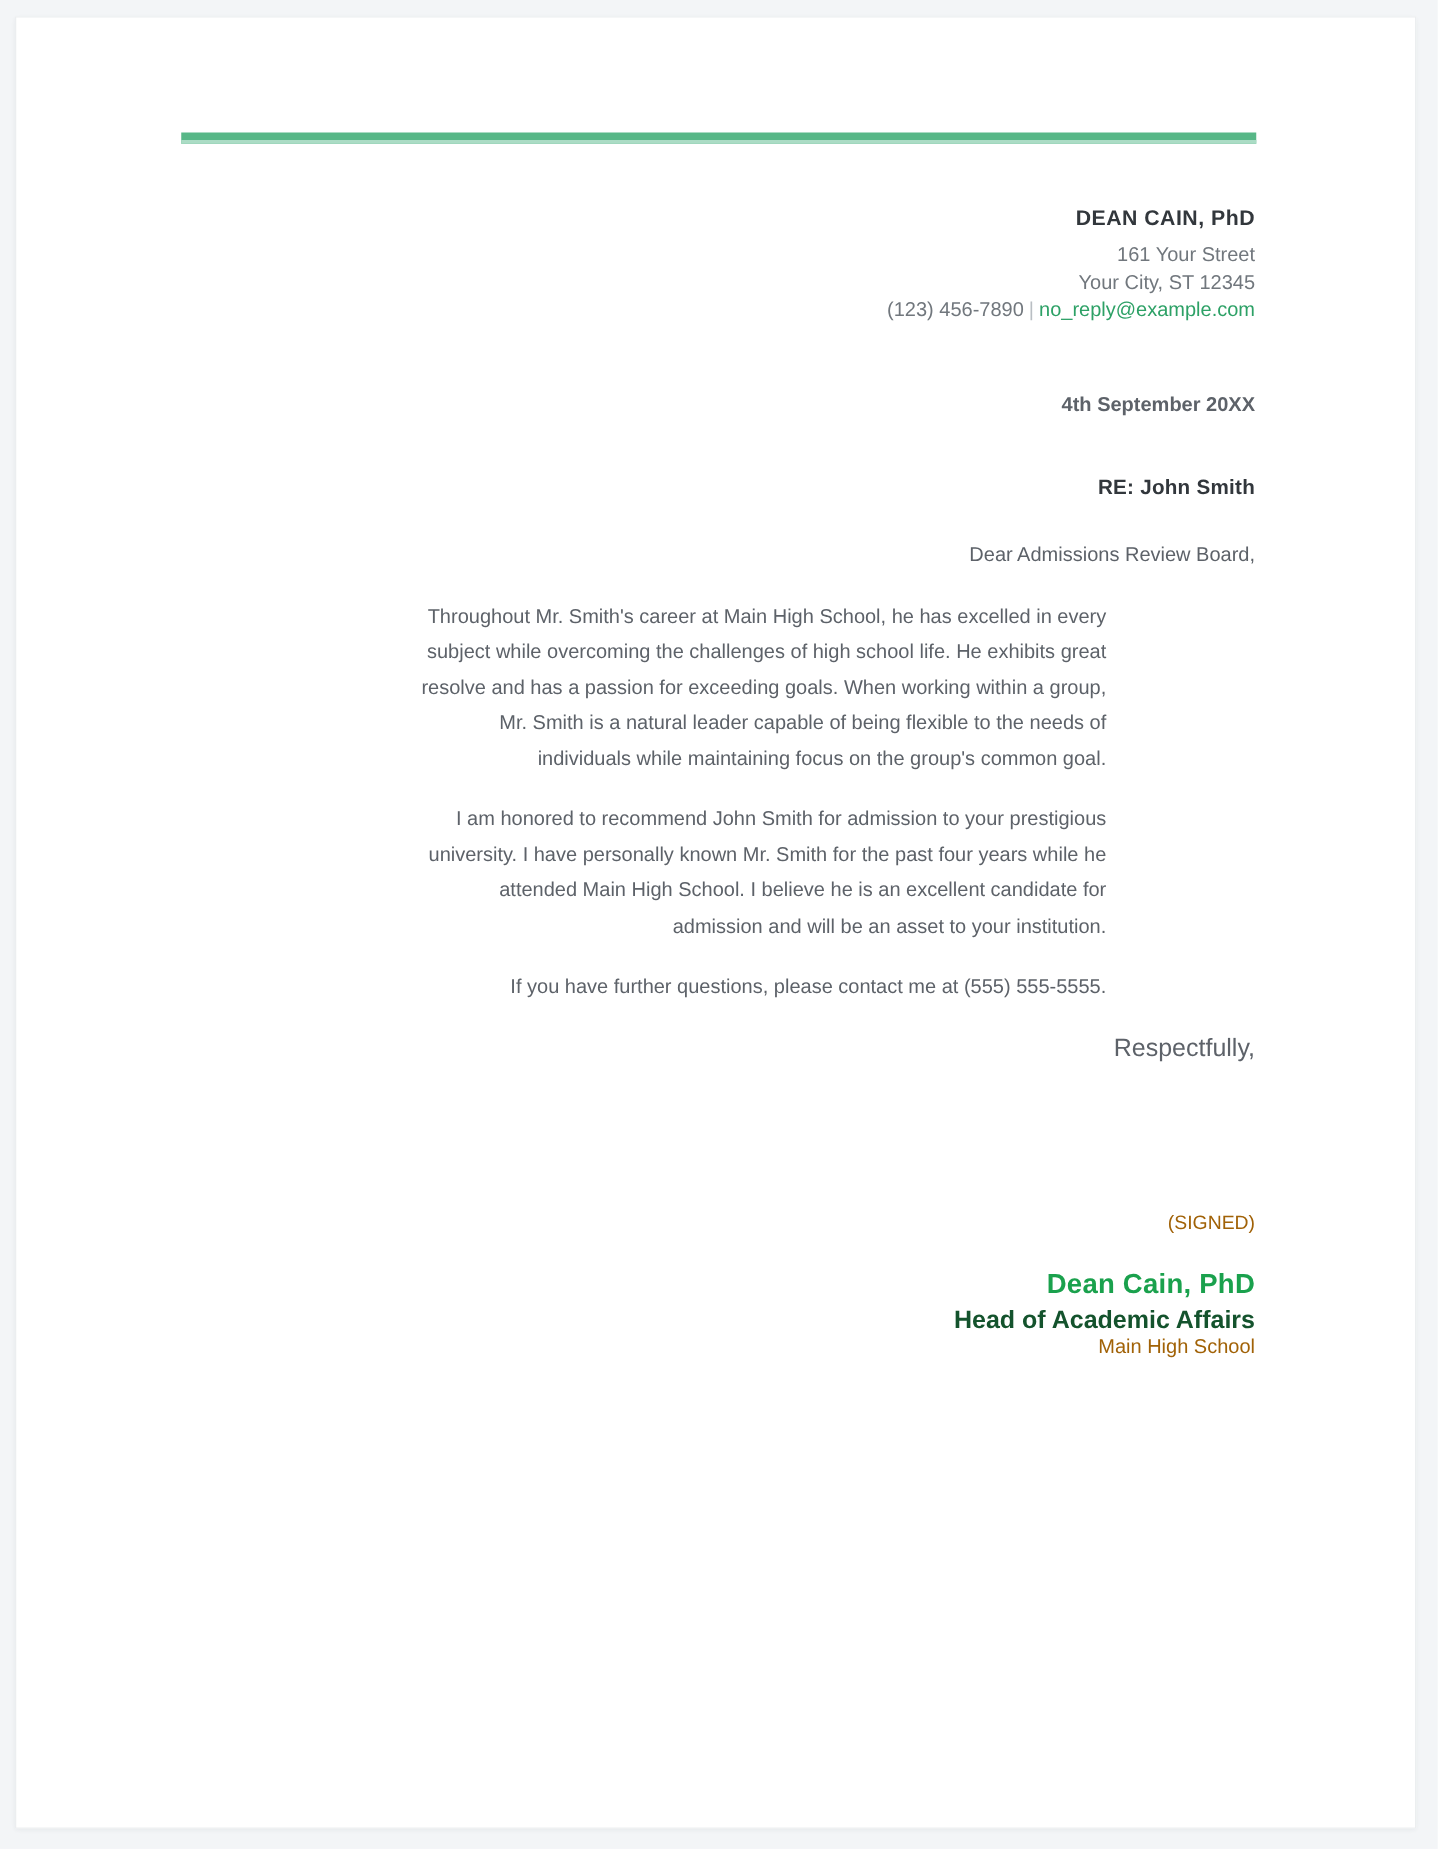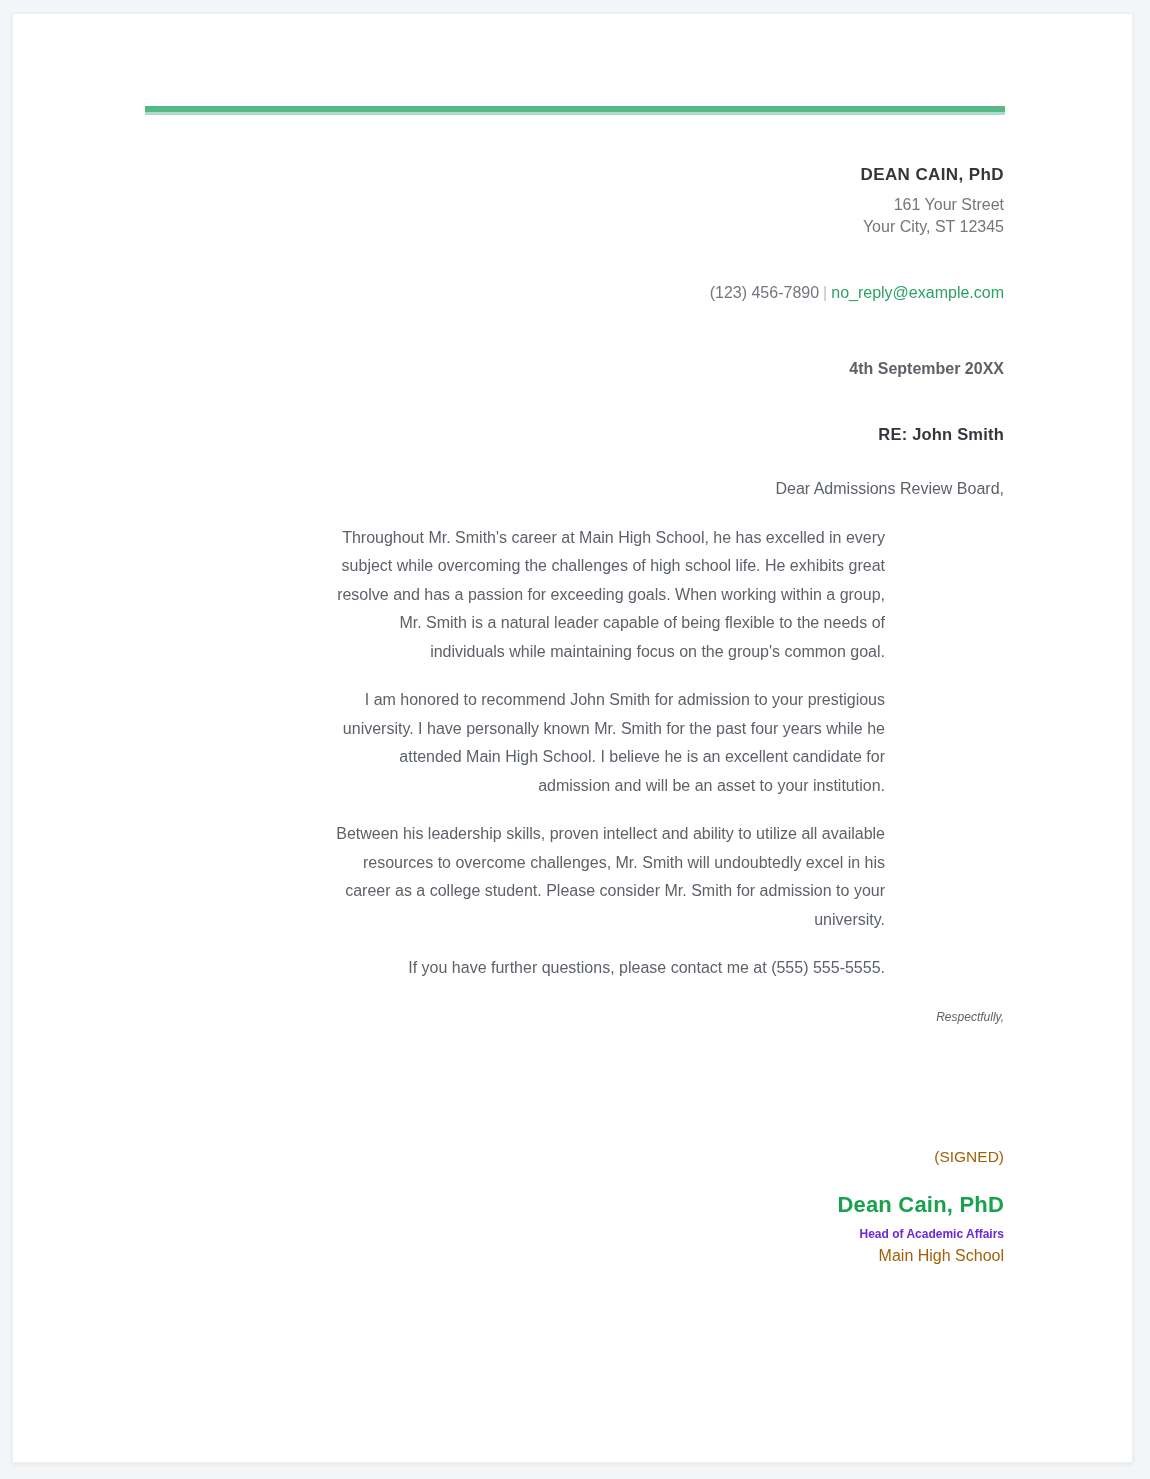--- a/index.html
+++ b/index.html
@@ -50,21 +50,20 @@
   .sender-line {
     font-size: 16px;
     line-height: 22px;
     color: #71777d;
   }
 
   .contact-line {
     font-size: 16px;
     line-height: 22px;
     color: #71777d;
-    margin-top: 44px;
   }
 
   .contact-separator { color: #b9bec3; padding: 0 4px; }
 
   .email-link {
     color: var(--link, #2da166);
     text-decoration: none;
     cursor: pointer;
   }
 
@@ -96,48 +95,47 @@
     margin-top: 20px;
     font-size: 16px;
     line-height: 28.5px;
     color: #5d6269;
     white-space: pre-line;
     max-width: 740px;
   }
 
   .closing {
     margin-top: 20px;
-    font-size: 12px;
+    font-size: 20px;
     line-height: 28.5px;
     color: #5d6269;
-    font-style: italic;
   }
 
   .signed-placeholder {
     margin-top: 112px;
     font-size: 15.5px;
     line-height: 28.5px;
     color: #a16207;
   }
 
   .signature-name {
     margin-top: 20px;
     font-size: 22px;
     font-weight: bold;
     letter-spacing: 0.2px;
     line-height: 26px;
     color: var(--signature, #1aa14d);
   }
 
   .signature-title {
     margin-top: 5px;
-    font-size: 12px;
+    font-size: 20px;
     font-weight: bold;
     line-height: 22px;
-    color: #6d28d9;
+    color: #14532d;
   }
 
   .signature-org {
     font-size: 16px;
     line-height: 22px;
     color: #a16207;
   }
 </style>
 </head>
 <body>
@@ -168,24 +166,20 @@
 subject while overcoming the challenges of high school life. He exhibits great
 resolve and has a passion for exceeding goals. When working within a group,
 Mr. Smith is a natural leader capable of being flexible to the needs of
 individuals while maintaining focus on the group's common goal.</p>
 
     <p class="para">I am honored to recommend John Smith for admission to your prestigious
 university. I have personally known Mr. Smith for the past four years while he
 attended Main High School. I believe he is an excellent candidate for
 admission and will be an asset to your institution.</p>
 
-    <p class="para">Between his leadership skills, proven intellect and ability to utilize all available
-resources to overcome challenges, Mr. Smith will undoubtedly excel in his
-career as a college student. Please consider Mr. Smith for admission to your
-university.</p>
 
     <p class="para">If you have further questions, please contact me at (555) 555-5555.</p>
 
     <div class="closing">Respectfully,</div>
 
     <div class="signed-placeholder">(SIGNED)</div>
 
     <div class="signature-name">Dean Cain, PhD</div>
 
     <div class="signature-title">Head of Academic Affairs</div>

